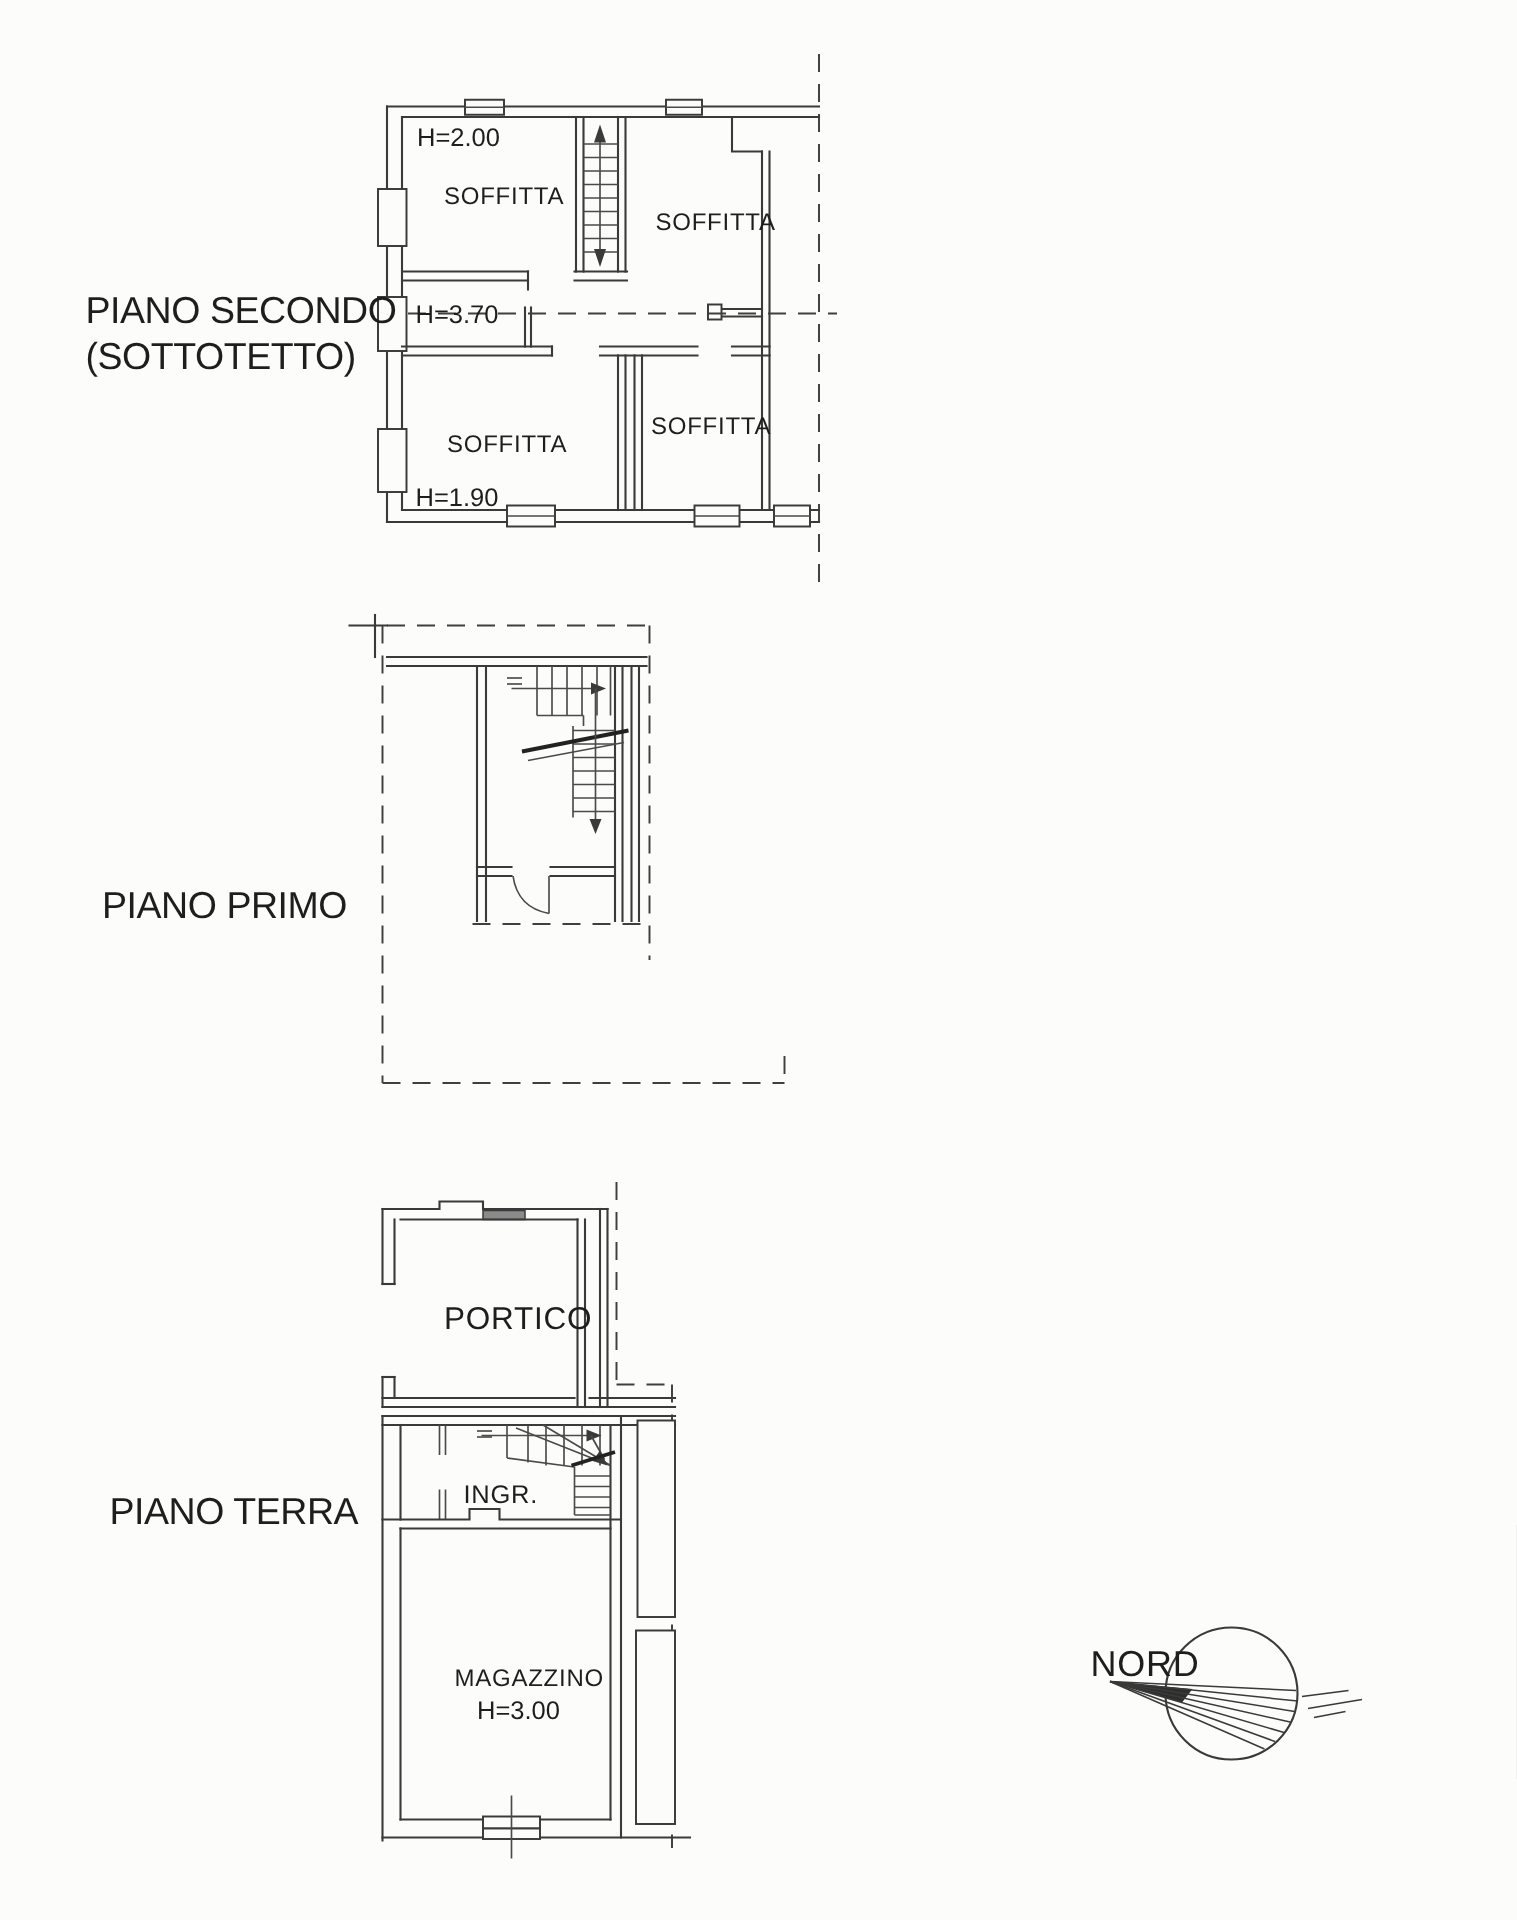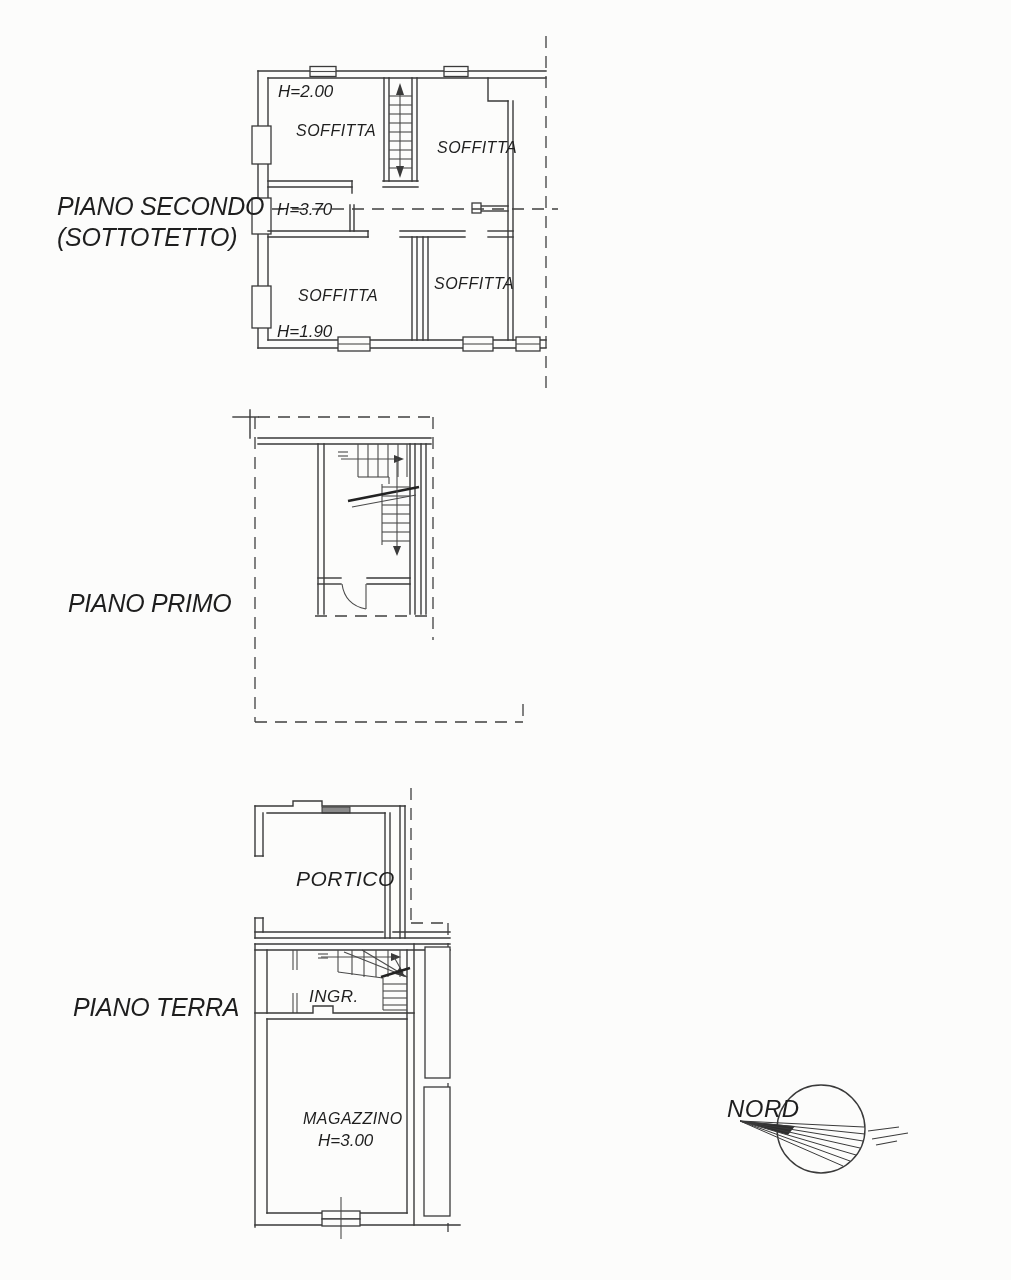--- a/index.html
+++ b/index.html
@@ -1,16 +1,16 @@
 <!DOCTYPE html>
 <html><head>
 <meta charset="utf-8">
 <style>
   html,body{margin:0;padding:0;background:#e8e8e6;}
-  .page{position:relative;width:1011px;height:1280px;background:#fcfcfb;margin:0 auto;overflow:hidden;font-style:italic;}
+  .page{position:relative;width:1011px;height:1280px;background:#fcfcfb;margin:0 auto;overflow:hidden;}
   svg{position:absolute;left:0;top:0;}
   .ln{stroke:#3a3a3a;stroke-width:1.4;fill:none;stroke-linecap:square;}
   .thin{stroke:#4a4a4a;stroke-width:1.1;fill:none;}
   .dash{stroke:#3f3f3f;stroke-width:1.3;fill:none;stroke-dasharray:12 8;}
   .bold{stroke:#222;stroke-width:2.6;fill:none;}
   .fillrect{fill:#fcfcfb;stroke:#3a3a3a;stroke-width:1.3;}
   .arrow{fill:#3a3a3a;stroke:none;}
   .lbl{font-family:"Liberation Sans",sans-serif;fill:#1e1e1e;}
   .floor-lbl{font-size:25px;letter-spacing:-0.3px;}
   .room-lbl{font-size:16px;letter-spacing:0.5px;}

